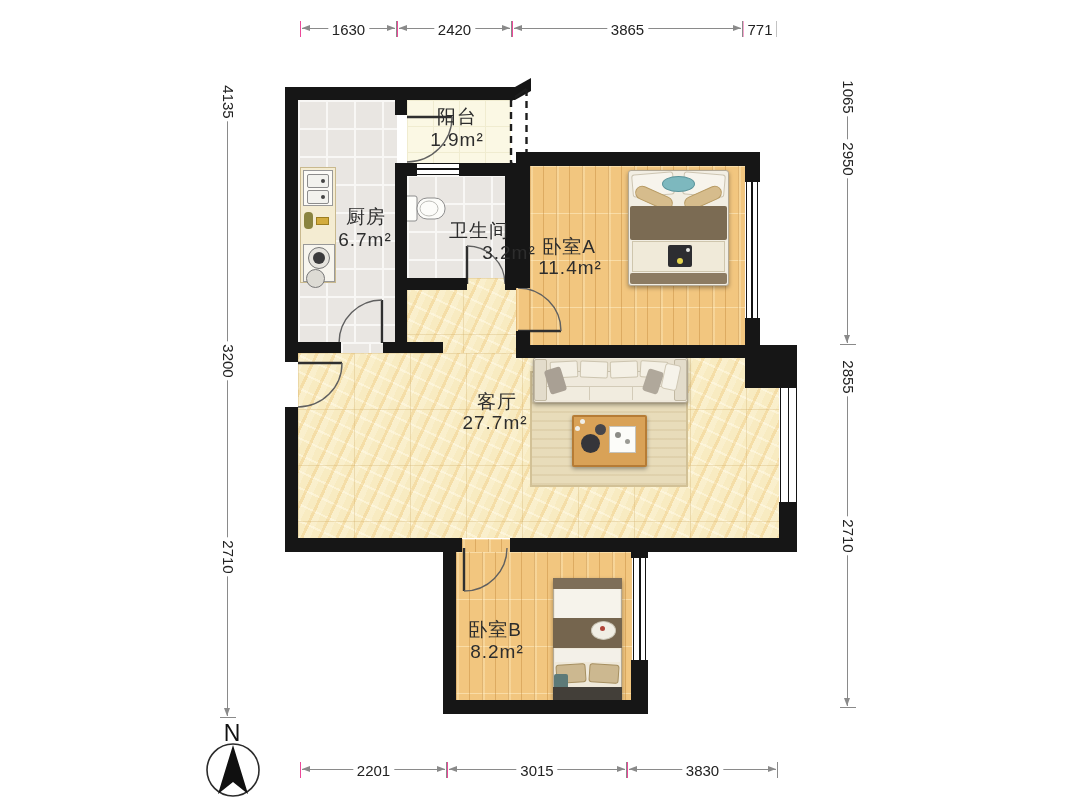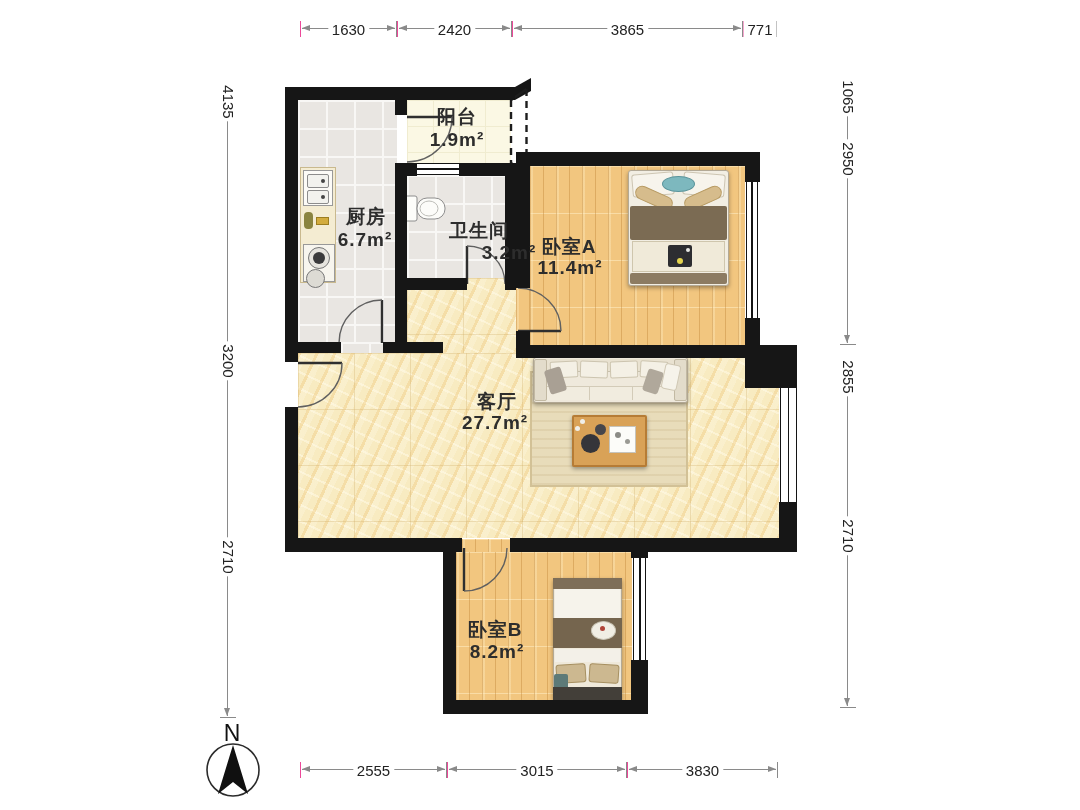--- a/index.html
+++ b/index.html
@@ -33,21 +33,21 @@
   .wall{position:absolute;background:#161616;}
 
   
   .win-v{position:absolute;border-left:1.5px solid #141414;border-right:1.5px solid #141414;
     background:linear-gradient(to right,transparent calc(50% - 1px),#141414 calc(50% - 1px),#141414 calc(50% + 1px),transparent calc(50% + 1px)),#fff;}
   .win-h{position:absolute;border-top:1.5px solid #141414;border-bottom:1.5px solid #141414;
     background:linear-gradient(to bottom,transparent calc(50% - 1px),#141414 calc(50% - 1px),#141414 calc(50% + 1px),transparent calc(50% + 1px)),#fff;}
 
   
   .rlabel{position:absolute;transform:translate(-50%,-50%);white-space:nowrap;
-          font-size:19px;font-weight:700;color:#2d2d2d;letter-spacing:1px;}
+          font-size:19px;font-weight:400;color:#2d2d2d;letter-spacing:1px;}
 
   
   .dim-h{position:absolute;height:16px;border-left:1px solid #ec4899;border-right:1px solid #8a8a8a;}
   .dim-h .dl{position:absolute;left:1px;right:1px;top:7px;height:1px;background:#8a8a8a;}
   .dim-h .aL{position:absolute;left:1px;top:4px;width:0;height:0;
              border-top:3.5px solid transparent;border-bottom:3.5px solid transparent;border-right:8px solid #8a8a8a;}
   .dim-h .aR{position:absolute;right:1px;top:4px;width:0;height:0;
              border-top:3.5px solid transparent;border-bottom:3.5px solid transparent;border-left:8px solid #8a8a8a;}
   .dim-v{position:absolute;width:16px;border-top:1px solid #8a8a8a;border-bottom:1px solid #8a8a8a;}
   .dim-v .dl{position:absolute;top:1px;bottom:1px;left:7px;width:1px;background:#8a8a8a;}
@@ -266,21 +266,21 @@
       <div class="dim-h" style="left: 743px; top: 21px; width: 34px;">
         <i class="dl"></i>
         <i class="aL"></i>
         <i class="aR"></i>
         <span>771</span>
       </div>
       <div class="dim-h" style="left: 300px; top: 762px; width: 147px;">
         <i class="dl"></i>
         <i class="aL"></i>
         <i class="aR"></i>
-        <span>2555</span>
+        <span>2201</span>
       </div>
       <div class="dim-h" style="left: 447px; top: 762px; width: 180px;">
         <i class="dl"></i>
         <i class="aL"></i>
         <i class="aR"></i>
         <span>3015</span>
       </div>
       <div class="dim-h" style="left: 627px; top: 762px; width: 151px;">
         <i class="dl"></i>
         <i class="aL"></i>

